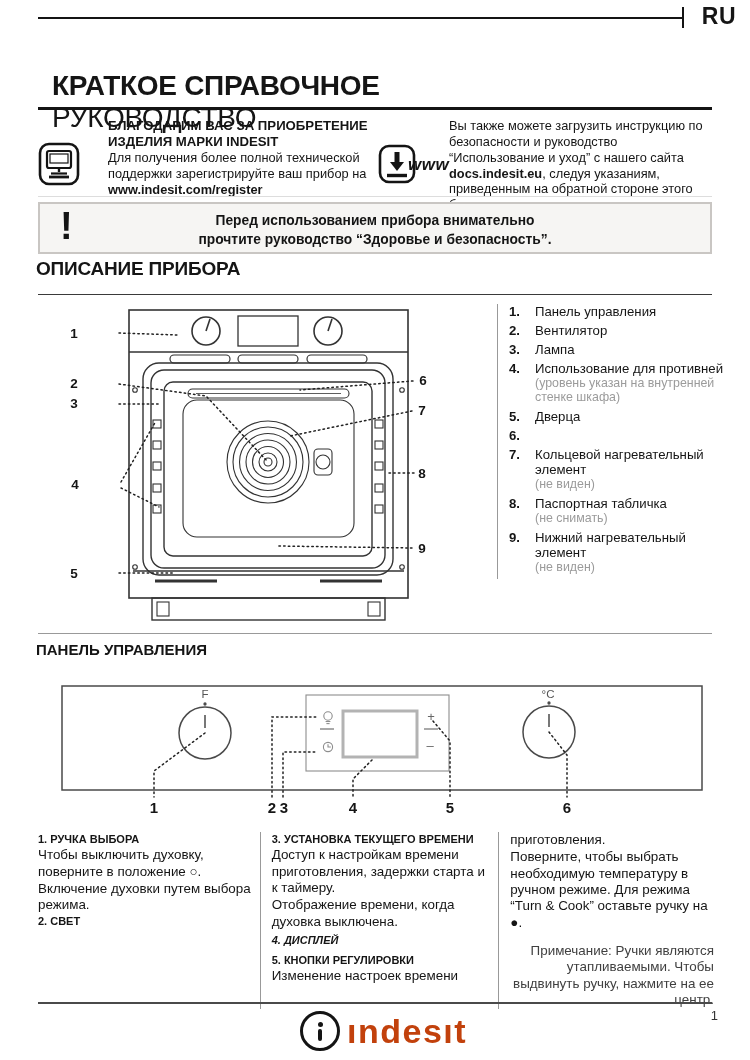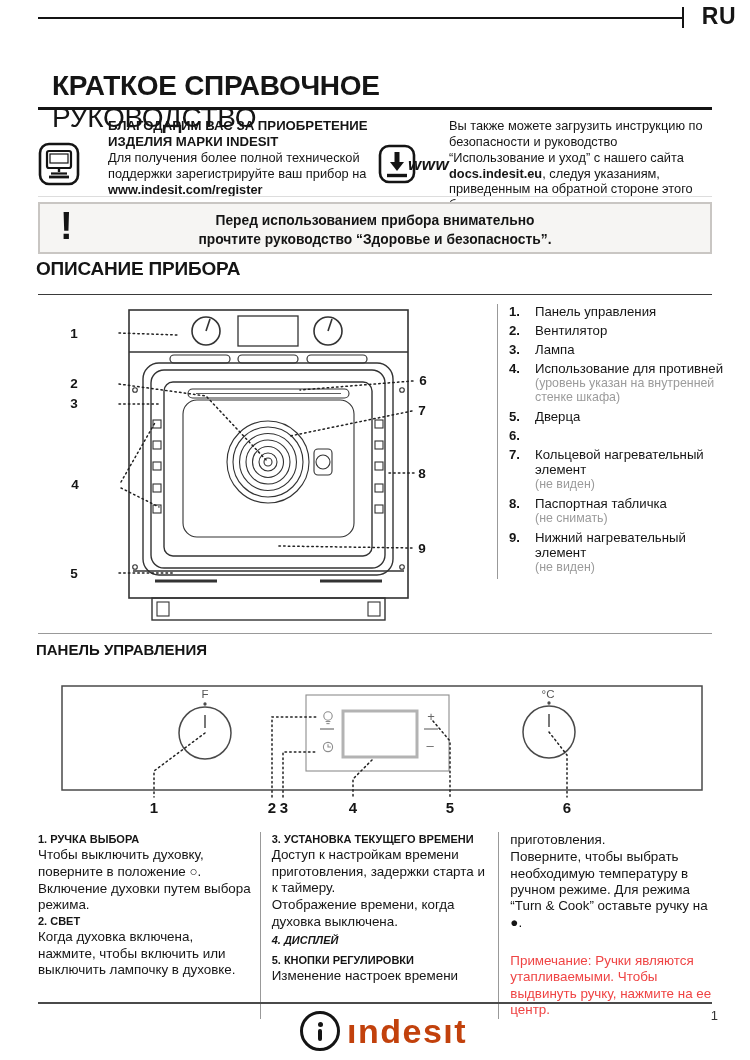--- a/index.html
+++ b/index.html
@@ -53,21 +53,21 @@
   .pm{position:absolute;transform:translate(-50%,0);font-size:13px;color:#666;}
   .pnum{position:absolute;transform:translate(-50%,0);font-size:15px;font-weight:700;}
   
   .legend{left:38px;top:832px;width:676px;display:flex;box-sizing:border-box;}
   .lcol{font-size:13.4px;line-height:1.22;}
   .lcol.c1{width:214px;padding-right:8px;}
   .lcol.c2{width:219px;border-left:1px solid #999;padding:0 8px 0 11px;box-sizing:content-box;}
   .lcol.c3{width:204px;border-left:1px solid #999;padding-left:11px;}
   .lh{font-weight:700;font-size:11px;margin:1px 0 1px 0;}
   .lp{margin:0 0 1px 0;}
-  .lnote{color:#ef4444;margin-top:22px;}
+  .lnote{color:#404040;margin-top:12px;text-align:right;}
   
   .foot-rule{left:38px;top:1002px;width:674px;height:2px;background:#4a4a4a;}
   .logo{left:300px;top:1011px;display:flex;align-items:center;gap:7px;}
   .logo-circle{width:34px;height:34px;border:3.4px solid #141414;border-radius:50%;display:flex;flex-direction:column;align-items:center;justify-content:center;}
   .logo-dot{width:5px;height:5px;background:#141414;border-radius:50%;margin-bottom:2px;}
   .logo-stem{width:4.6px;height:12px;background:#141414;border-radius:2px;}
   .logo-text{font-size:34px;font-weight:700;letter-spacing:1.5px;color:#c2410c;}
   .pagenum{right:32px;top:1008px;font-size:13px;color:#333;}
 </style>
 </head>
@@ -292,21 +292,20 @@
   <span class="pnum" style="left:450px;top:119px;">5</span>
   <span class="pnum" style="left:567px;top:119px;">6</span>
 </div>
 
 <div class="abs legend">
   <div class="lcol c1">
     <div class="lh">1. РУЧКА ВЫБОРА</div>
     <p class="lp">Чтобы выключить духовку, поверните в положение ○.</p>
     <p class="lp">Включение духовки путем выбора режима.</p>
     <div class="lh">2. СВЕТ</div>
-    <p class="lp">Когда духовка включена, нажмите, чтобы включить или выключить лампочку в духовке.</p>
   </div>
   <div class="lcol c2">
     <div class="lh">3. УСТАНОВКА ТЕКУЩЕГО ВРЕМЕНИ</div>
     <p class="lp">Доступ к настройкам времени приготовления, задержки старта и к таймеру.</p>
     <p class="lp">Отображение времени, когда духовка выключена.</p>
     <div class="lh" style="margin-top:4px;font-style:italic;">4. ДИСПЛЕЙ</div>
     <div class="lh" style="margin-top:6px;">5. КНОПКИ РЕГУЛИРОВКИ</div>
     <p class="lp">Изменение настроек времени</p>
   </div>
   <div class="lcol c3">

